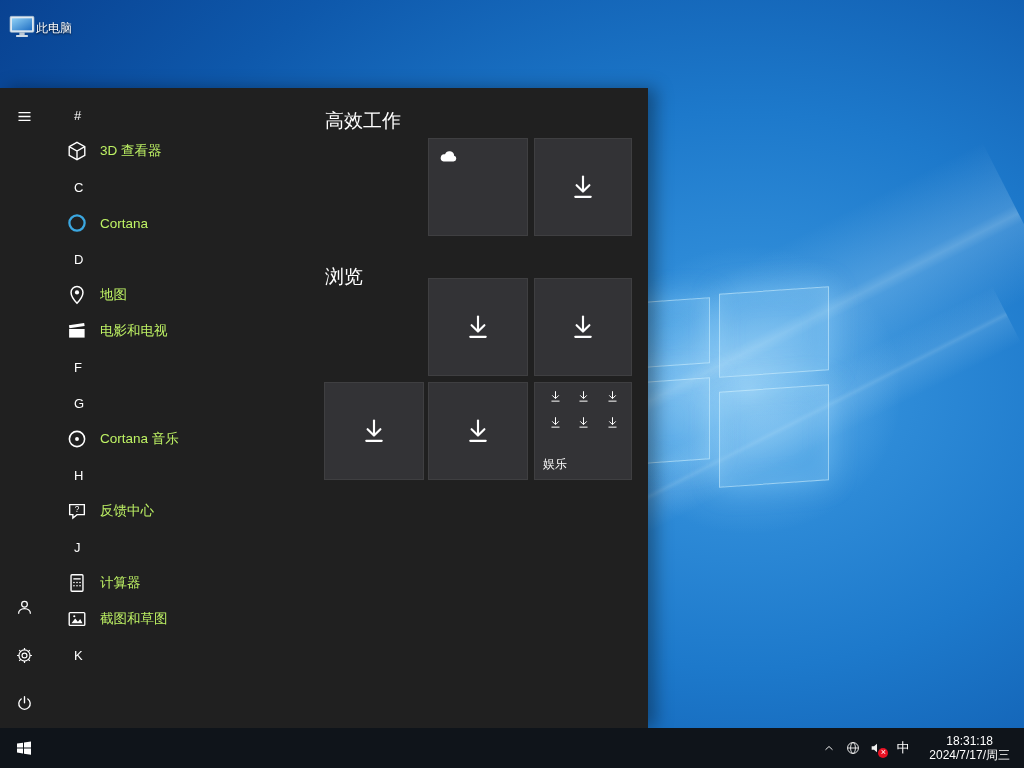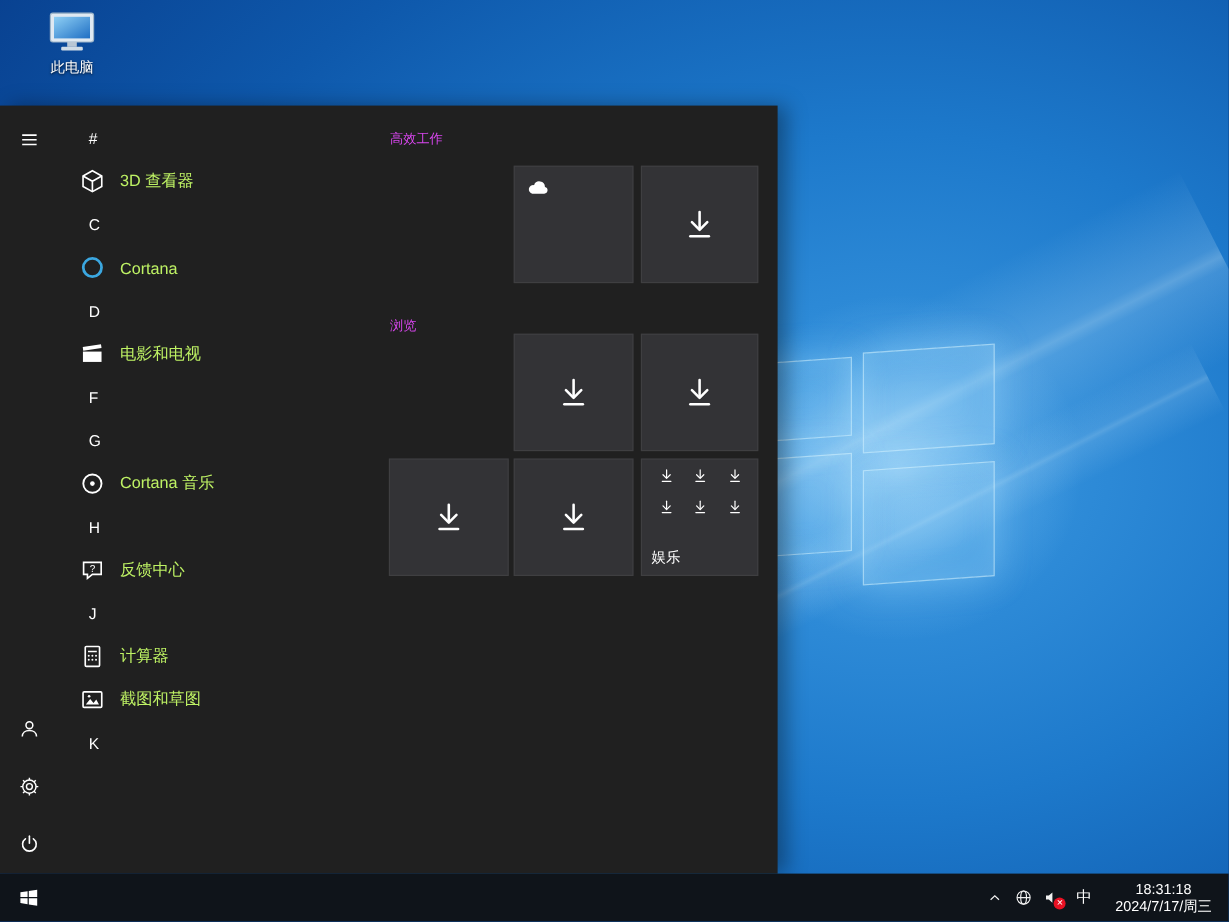--- a/index.html
+++ b/index.html
@@ -14,38 +14,38 @@
 .beam{position:absolute;background:linear-gradient(to bottom,rgba(255,255,255,0),rgba(205,235,255,.20) 44%,rgba(230,248,255,.30) 50%,rgba(205,235,255,.20) 56%,rgba(255,255,255,0))}
 .b1{left:470px;top:265px;width:580px;height:160px;transform:rotate(-27deg)}
 .b2{left:600px;top:380px;width:430px;height:64px;transform:rotate(-27deg);opacity:.75}
 .pane{position:absolute;background:rgba(150,215,255,.16);border:1px solid rgba(218,245,255,.55);box-shadow:0 0 28px rgba(150,215,255,.38),inset 0 0 26px rgba(190,230,255,.22);transform:skewY(-4deg)}
 .pane.tl{left:630px;top:300px;width:80px;height:66px}
 .pane.tr{left:719px;top:290px;width:110px;height:84px}
 .pane.bl{left:630px;top:380px;width:80px;height:82px}
 .pane.br{left:719px;top:388px;width:110px;height:96px}
 
 
-.desktop-icon{position:absolute;left:28px;top:8px;width:64px;display:flex;flex-direction:column;align-items:center;z-index:5}
+.desktop-icon{position:absolute;left:8px;top:8px;width:64px;display:flex;flex-direction:row;align-items:center;z-index:5}
 .desktop-icon .dlbl{margin-top:2px;font-size:12px;color:#fff;text-shadow:0 1px 2px rgba(0,0,0,.85);white-space:nowrap}
 
 
 .start-menu{position:absolute;left:0;top:88px;width:648px;height:640px;background:#202020;display:flex;z-index:20;box-shadow:8px 0 16px rgba(0,0,0,.35)}
 .rail{flex:0 0 48px;display:flex;flex-direction:column;align-items:center}
 .rail-btn{width:48px;height:48px;display:flex;align-items:center;justify-content:center;color:#fff}
 .rail-btn.hamburger{margin-top:4px}
 .rail-spacer{flex:1}
 .rail-bottom{margin-bottom:1px;display:flex;flex-direction:column}
 .app-list{flex:0 0 276px;padding-top:9px;overflow:hidden}
 .row{height:36px;display:flex;align-items:center}
 .row.letter{padding-left:26px;font-size:13px;color:#fff}
 .row.app{padding-left:17px}
 .row .ic{width:24px;height:24px;margin-right:11px;display:flex;align-items:center;justify-content:center;flex:0 0 24px}
 .row .lbl{font-size:13.5px;color:#bef264;white-space:nowrap}
 .tiles{position:relative;flex:1}
-.group-title{position:absolute;left:1px;font-size:11px;color:#d946ef}
+.group-title{position:absolute;left:1px;font-size:19px;color:#ffffff}
 .gt1{top:20px}
 .gt2{top:176px}
 .tile{position:absolute;width:100px;height:98px;background:#333336;border:1px solid rgba(255,255,255,.06);display:flex;align-items:center;justify-content:center}
 .tile svg.dl{width:32px;height:32px}
 .p1{left:104px;top:50px}
 .p2{left:210px;top:50px;width:98px}
 .p3{left:104px;top:190px}
 .p4{left:210px;top:190px;width:98px}
 .p5{left:0;top:294px}
 .p6{left:104px;top:294px}
@@ -163,20 +163,29 @@
               <circle cx="12" cy="12" r="8.3" fill="none" stroke="#3ba7e0" stroke-width="2.5"></circle>
             </svg>
           </span>
         <span class="lbl">Cortana</span>
       </div>
 
       <div class="row letter">
           <span>D</span>
         </div>
 
+      <div class="row app">
+        <span class="ic">
+            <svg width="22" height="22" viewBox="0 0 24 24" fill="none" stroke="#fff" stroke-width="1.6">
+              <path d="M12 21s-6.5-7-6.5-11.8A6.5 6.5 0 0 1 18.5 9.2C18.5 14 12 21 12 21Z"></path>
+              <circle cx="12" cy="9.2" r="2.3" fill="#fff" stroke="none"></circle>
+            </svg>
+          </span>
+        <span class="lbl">地图</span>
+      </div>
 
       <div class="row app">
         <span class="ic">
             <svg width="22" height="22" viewBox="0 0 24 24">
               <path d="M3.2 5.6 19.8 3.2l.5 3.4L3.7 9Z" fill="#fff"></path>
               <rect x="3.4" y="9.8" width="16.9" height="9.4" fill="#fff"></rect>
             </svg>
           </span>
         <span class="lbl">电影和电视</span>
       </div>

